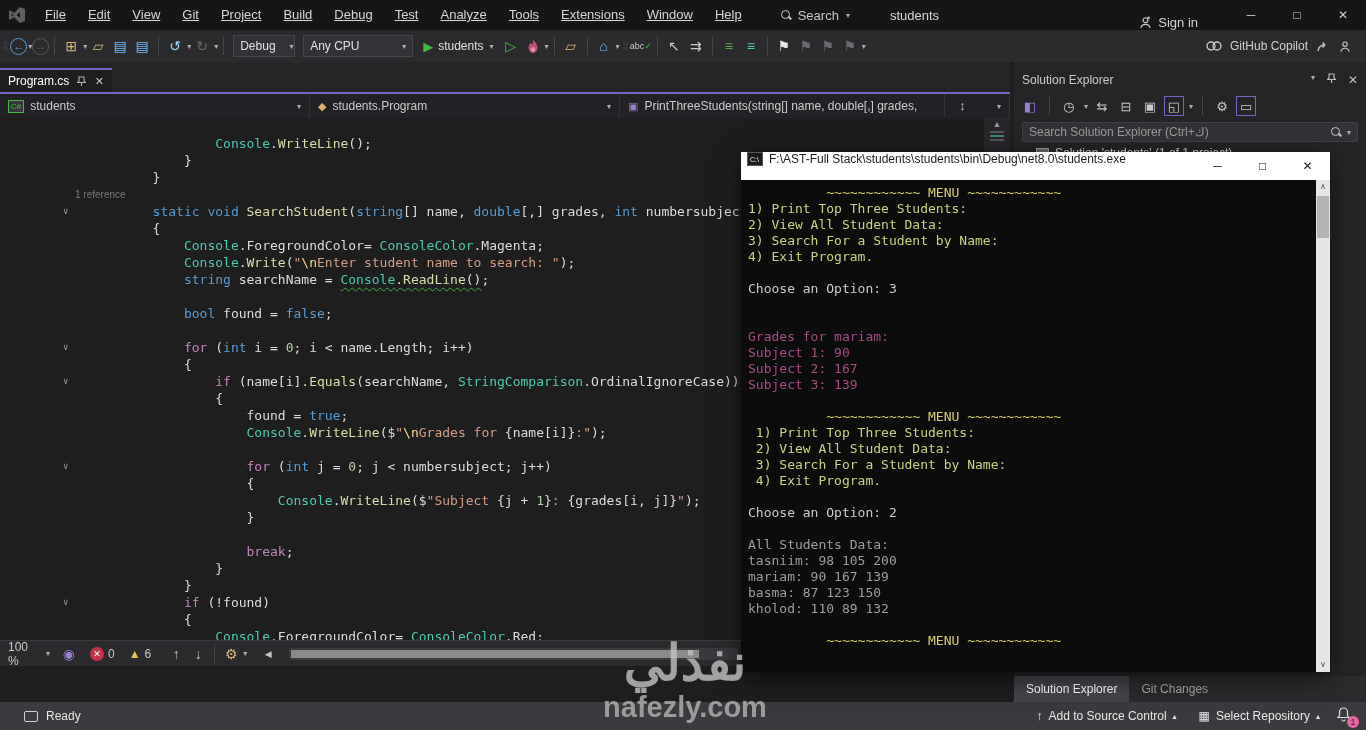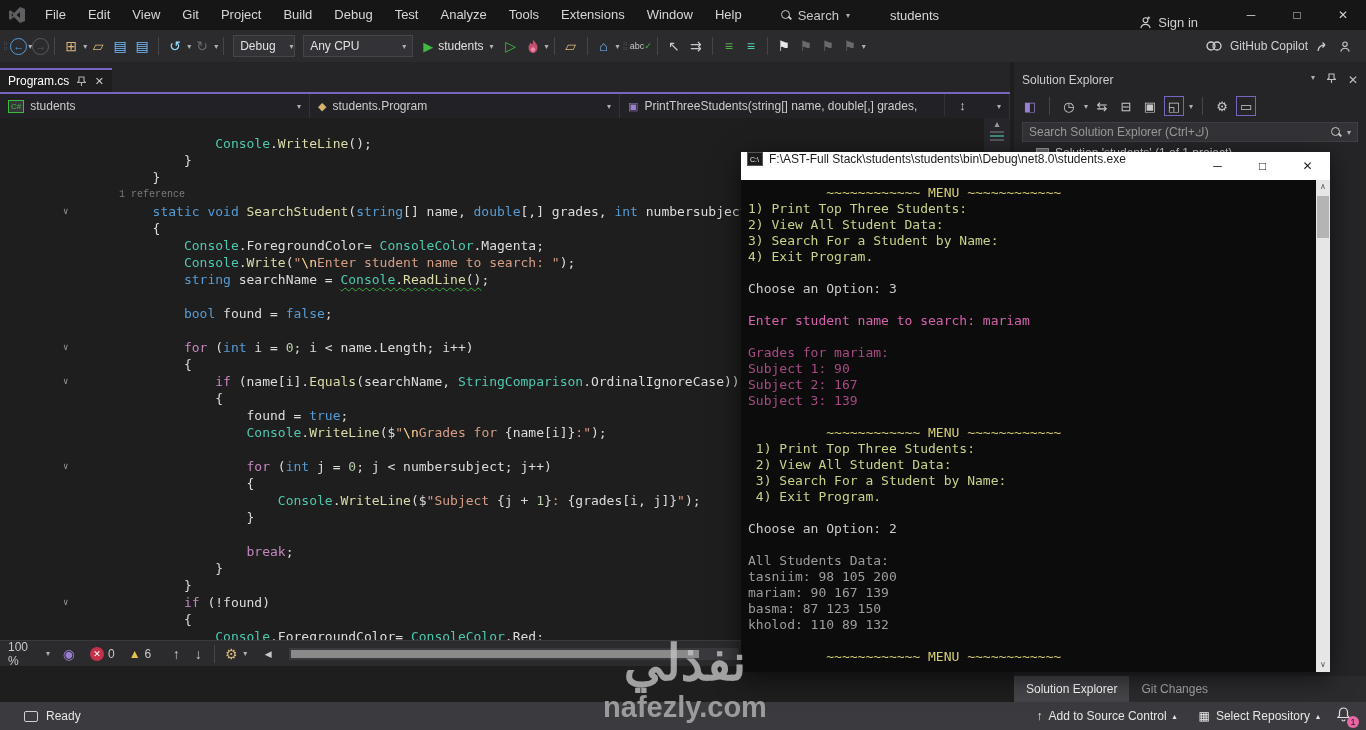--- a/index.html
+++ b/index.html
@@ -67,22 +67,22 @@
   .vscroll { position:absolute; right:0; top:56px; width:26px; height:90px; background:#27272b;
              color:#9a9a9a; text-align:center; font-size:10px; }
   .minimap-mark { width:14px; height:2px; margin:2px auto; background:#4ec9b0; opacity:.6; }
   .minimap-mark.g { background:#777; }
 
   
   .code { position:absolute; left:0; top:56px; width:984px; height:522px; overflow:hidden;
           font-family:"DejaVu Sans Mono", monospace; font-size:13px; }
   .code-line { position:relative; height:17px; line-height:17px; white-space:pre; padding-left:90px; }
   .code-line .fold-arrow { position:absolute; left:63px; top:0; color:#9a9a9a; font-size:9px; }
-  .lens-line { font-size:10px; color:#7a7a7a; line-height:17px; padding-left:119px;
-               font-family:Liberation Mono, monospace; }
+  .lens-line { font-size:10px; color:#7a7a7a; line-height:17px; padding-left:75px;
+               font-family:Liberation Sans, sans-serif; }
   .seg.pl { color:#dcdcdc; } .seg.kw { color:#569cd6; } .seg.ctl { color:#c586c0; }
   .seg.cls { color:#4ec9b0; } .seg.mth { color:#dcdcaa; } .seg.str { color:#d69d85; }
   .seg.esc { color:#ffd68f; } .seg.num { color:#b5cea8; } 
   .seg.sq { text-decoration:underline wavy #3fae46 1px; text-underline-offset:3px; }
 
   
   .ed-bottom { position:absolute; left:0; top:578px; width:1010px; height:26px; background:#2b2b2e;
                display:flex; align-items:center; color:#c8c8c8; font-size:12px;
                border-top:1px solid #3a3a3e; }
   .errbadge { width:14px; height:14px; border-radius:50%; background:#c4314b; color:#fff; font-size:9px;
@@ -154,21 +154,21 @@
 <body>
 
 <div class="app">
 
   <div class="titlebar">
     <div class="vs-logo">
       <svg width="20" height="20" viewBox="0 0 20 20">
           <path fill="#6c6c70" d="M13 2 7 8 3.5 5.2 2 6v8l1.5.8L7 12l6 6 5-2V4l-5-2zm0 5v6l-3.5-3L13 7zM4.7 8.3 6.4 10l-1.7 1.7V8.3z"></path>
         </svg>
     </div>
-    <div id="menu-root" style="display: flex;">
+    <div id="menu-root" style="display: flex; text-decoration: underline;">
         <span class="menu-item">File</span>
         <span class="menu-item">Edit</span>
         <span class="menu-item">View</span>
         <span class="menu-item">Git</span>
         <span class="menu-item">Project</span>
         <span class="menu-item">Build</span>
         <span class="menu-item">Debug</span>
         <span class="menu-item">Test</span>
         <span class="menu-item">Analyze</span>
         <span class="menu-item">Tools</span>
@@ -422,21 +422,20 @@
     <div class="con-body">
       <div class="con-text" id="console-root">
           <div class="con-line y">          ~~~~~~~~~~~~ MENU ~~~~~~~~~~~~</div>
           <div class="con-line g">1) Print Top Three Students:</div>
           <div class="con-line g">2) View All Student Data:</div>
           <div class="con-line g">3) Search For a Student by Name:</div>
           <div class="con-line g">4) Exit Program.</div>
           <div class="con-line w"> </div>
           <div class="con-line w">Choose an Option: 3</div>
           <div class="con-line w"> </div>
-          <div class="con-line m">Enter student name to search: mariam</div>
           <div class="con-line w"> </div>
           <div class="con-line md">Grades for mariam:</div>
           <div class="con-line md">Subject 1: 90</div>
           <div class="con-line md">Subject 2: 167</div>
           <div class="con-line md">Subject 3: 139</div>
           <div class="con-line w"> </div>
           <div class="con-line y">          ~~~~~~~~~~~~ MENU ~~~~~~~~~~~~</div>
           <div class="con-line g"> 1) Print Top Three Students:</div>
           <div class="con-line g"> 2) View All Student Data:</div>
           <div class="con-line g"> 3) Search For a Student by Name:</div>

